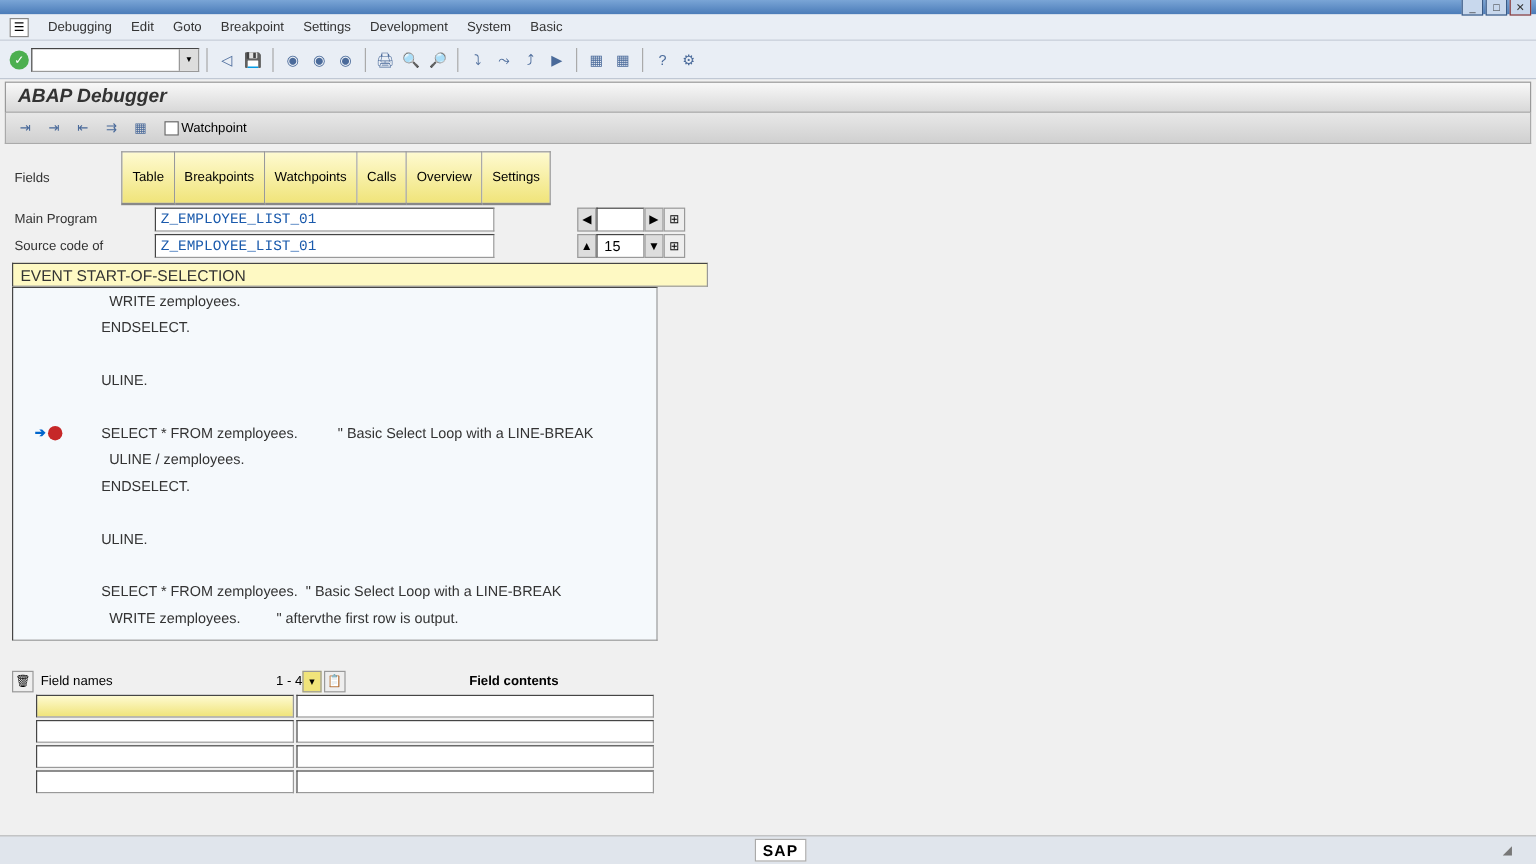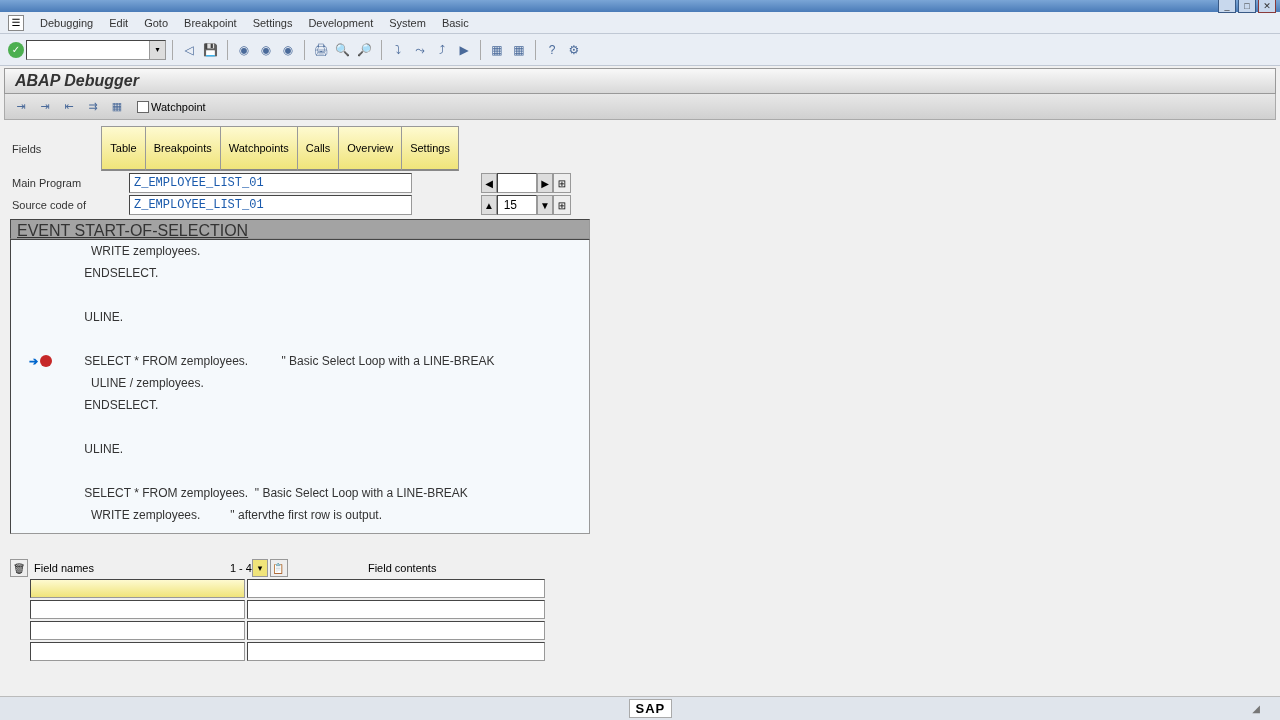--- a/index.html
+++ b/index.html
@@ -44,38 +44,38 @@
 
 .formrow { display: flex; align-items: center; margin-top: 2px; gap: 4px; }
 .formrow .label { width: 115px; color: #333; padding-left: 2px; }
 .formrow .field { width: 283px; height: 20px; border: 1px inset #999; background: #fff; color: #1a5aac; padding: 2px 4px; font-family: 'Courier New', monospace; font-size: 12px; }
 .navgroup { display: flex; align-items: center; gap: 0; margin-left: 65px; }
 .navgroup .navbtn { width: 16px; height: 20px; background: #ddd; border: 1px solid #999; display: flex; align-items: center; justify-content: center; font-size: 10px; cursor: pointer; }
 .navgroup .navfield { width: 40px; height: 20px; border: 1px inset #999; background: #fff; text-align: right; padding-right: 19px; font-size: 12px; }
 .navgroup .navicon { width: 18px; height: 20px; border: 1px solid #999; background: #eee; display: flex; align-items: center; justify-content: center; cursor: pointer; font-size: 10px; }
 
 
-.eventhdr { width: 580px; height: 20px; border: 1px inset #999; background: #a3a3a3; padding: 2px 6px; font-size: 16px; color: #333; margin-top: 4px; text-decoration: underline; }
-
-
-.codebox { width: 580px; height: 295px; border: 1px inset #999; background: #f5f9fc; font-family: 'Courier New', monospace; font-size: 12px; line-height: 22px; color: #333; overflow: hidden; position: relative; }
+.eventhdr { width: 580px; height: 20px; border: 1px inset #999; background: #fef9c3; padding: 2px 6px; font-size: 13px; color: #333; margin-top: 4px; }
+
+
+.codebox { width: 538px; height: 295px; border: 1px inset #999; background: #f5f9fc; font-family: 'Courier New', monospace; font-size: 12px; line-height: 22px; color: #333; overflow: hidden; position: relative; }
 .codeline { display: flex; align-items: center; height: 22px; }
 .codeline .gutter { width: 60px; display: flex; align-items: center; justify-content: flex-start; padding-left: 18px; gap: 2px; }
 .codeline .gutter .arrow { color: #0066cc; font-size: 11px; font-weight: bold; }
 .codeline .gutter .bp { width: 12px; height: 12px; border-radius: 50%; background: #c62828; }
 .codeline .text { white-space: pre; color: #333; }
 
 
 .fieldsarea { margin-top: 25px; display: flex; align-items: center; gap: 0; }
 .fieldsarea .trash { width: 18px; height: 18px; border: 1px solid #999; background: #eee; display: flex; align-items: center; justify-content: center; cursor: pointer; font-size: 10px; }
 .fieldsarea .label1 { padding: 0 6px; }
 .fieldsarea .range { margin-left: 130px; }
 .fieldsarea .drop { width: 16px; height: 18px; background: #f0e47a; border: 1px solid #999; display: flex; align-items: center; justify-content: center; cursor: pointer; font-size: 9px; }
 .fieldsarea .clip { width: 18px; height: 18px; border: 1px solid #999; background: #eee; display: flex; align-items: center; justify-content: center; cursor: pointer; font-size: 10px; margin-left: 2px; }
-.fieldsarea .label2 { margin-left: 80px; }
+.fieldsarea .label2 { margin-left: 103px; font-weight: bold; }
 
 .fieldtable { margin-top: 2px; }
 .fieldrow { display: flex; gap: 2px; }
 .fieldrow .fval { width: 215px; height: 19px; border: 1px inset #999; background: #fff; margin-bottom: 2px; }
 .fieldrow .fval2 { width: 298px; height: 19px; border: 1px inset #999; background: #fff; margin-bottom: 2px; }
 .fieldrow:first-child .fval { background: linear-gradient(#fefad0, #f0e47a); }
 
 
 .syrow { display: flex; align-items: center; gap: 4px; margin-top: 6px; }
 .syrow .sylabel { color: #333; }

